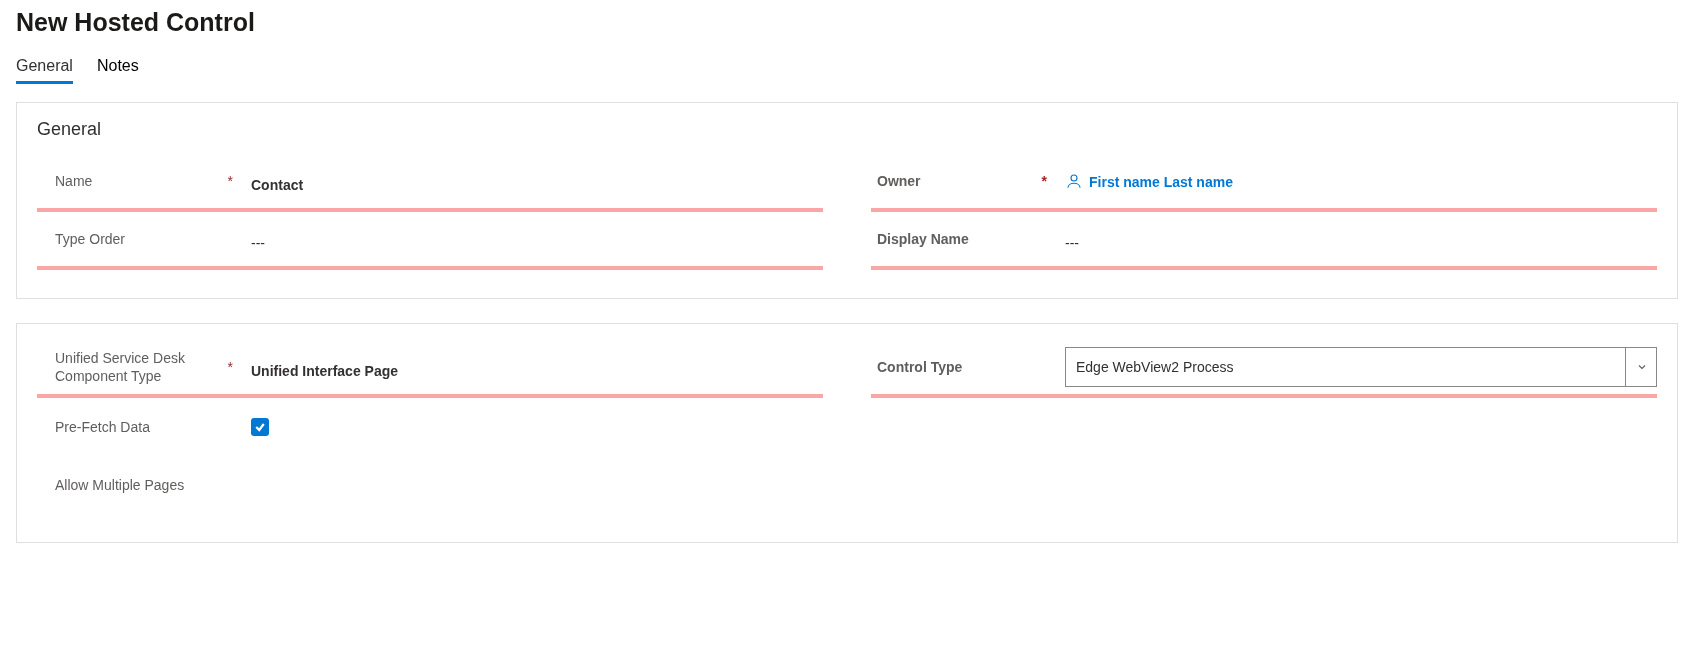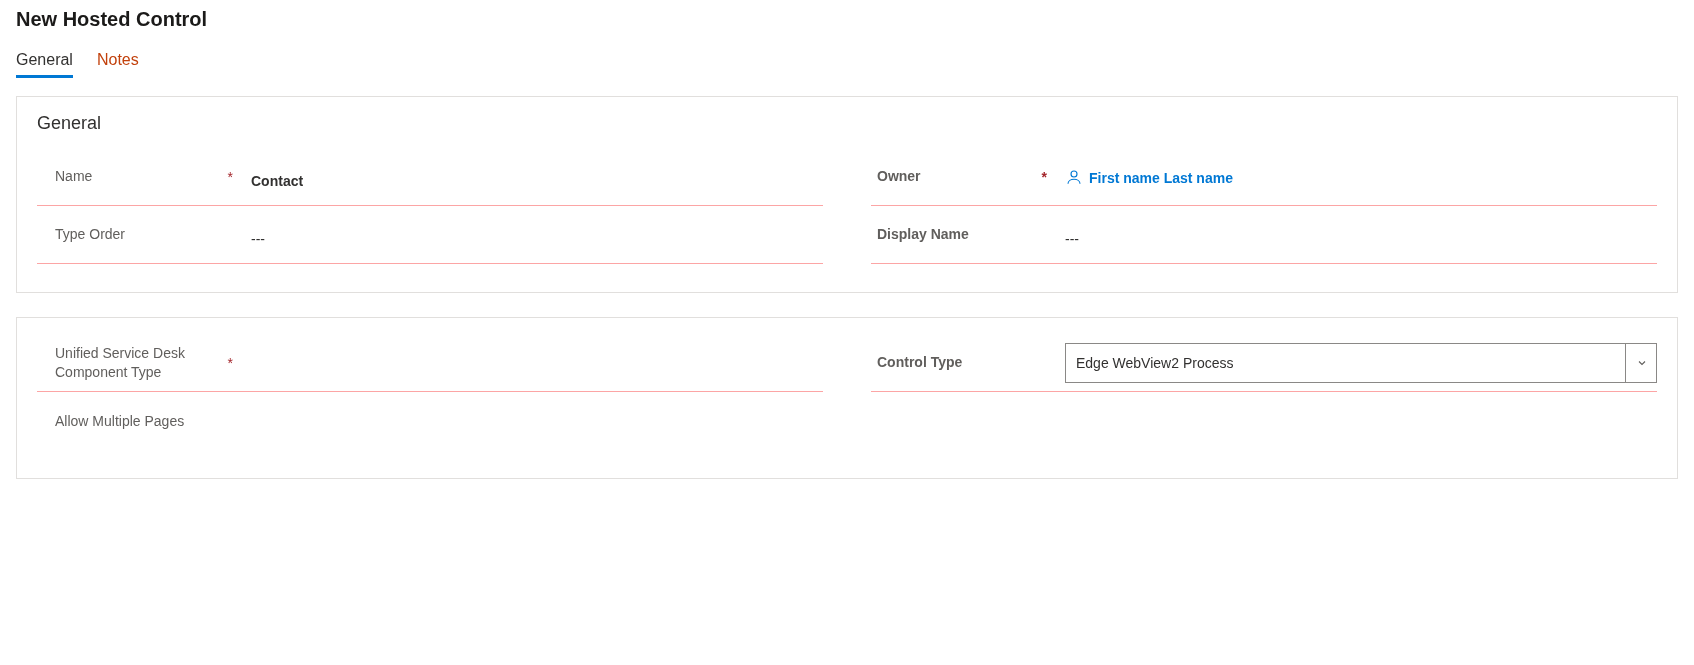--- a/index.html
+++ b/index.html
@@ -9,33 +9,33 @@
     }
     body {
       font-family: "Segoe UI", -apple-system, BlinkMacSystemFont, sans-serif;
       background: #ffffff;
       color: #323130;
       padding: 8px 16px;
       width: 1694px;
       font-size: 14px;
     }
     .page-title {
-      font-size: 20px;
+      font-size: 25px;
       font-weight: 600;
       color: #1b1a19;
       margin-bottom: 20px;
     }
     .tabs {
       display: flex;
       gap: 24px;
       margin-bottom: 18px;
     }
     .tab {
       font-size: 16px;
-      color: #c2410c;
+      color: #000000;
       padding-bottom: 6px;
       cursor: pointer;
       border-bottom: 3px solid transparent;
     }
     .tab.active {
       color: #323130;
       font-weight: 400;
       border-bottom: 3px solid #0078d4;
     }
     .section {
@@ -53,21 +53,21 @@
       display: flex;
       gap: 48px;
     }
     .col {
       flex: 1;
     }
     .field-row {
       display: flex;
       align-items: center;
       min-height: 58px;
-      border-bottom: 1px solid #fca5a5;
+      border-bottom: 4px solid #fca5a5;
       padding: 6px 0;
     }
     .field-row.no-border {
       border-bottom: none;
     }
     .field-label-wrap {
       width: 210px;
       display: flex;
       align-items: center;
       gap: 6px;
@@ -246,22 +246,37 @@
 
 <div class="section">
   <div class="two-col">
     <div class="col">
 
       <div class="field-row">
         <div class="field-label-wrap">
           <span class="field-label">Unified Service Desk Component Type</span>
           <span class="required">*</span>
         </div>
-      </div>
-
+        <div class="field-value-wrap">
+          <span class="field-value">Unified Interface Page</span>
+        </div>
+      </div>
+
+      <div class="field-row no-border">
+        <div class="field-label-wrap">
+          <span class="field-label">Pre-Fetch Data</span>
+        </div>
+        <div class="field-value-wrap">
+          <span class="checkbox">
+            <svg viewBox="0 0 16 16">
+                <polyline points="3,8 7,12 13,4"></polyline>
+              </svg>
+          </span>
+        </div>
+      </div>
 
       <div class="field-row no-border">
         <div class="field-label-wrap">
           <span class="field-label">Allow Multiple Pages</span>
         </div>
       </div>
     </div>
     <div class="col right-col">
 
       <div class="field-row">

